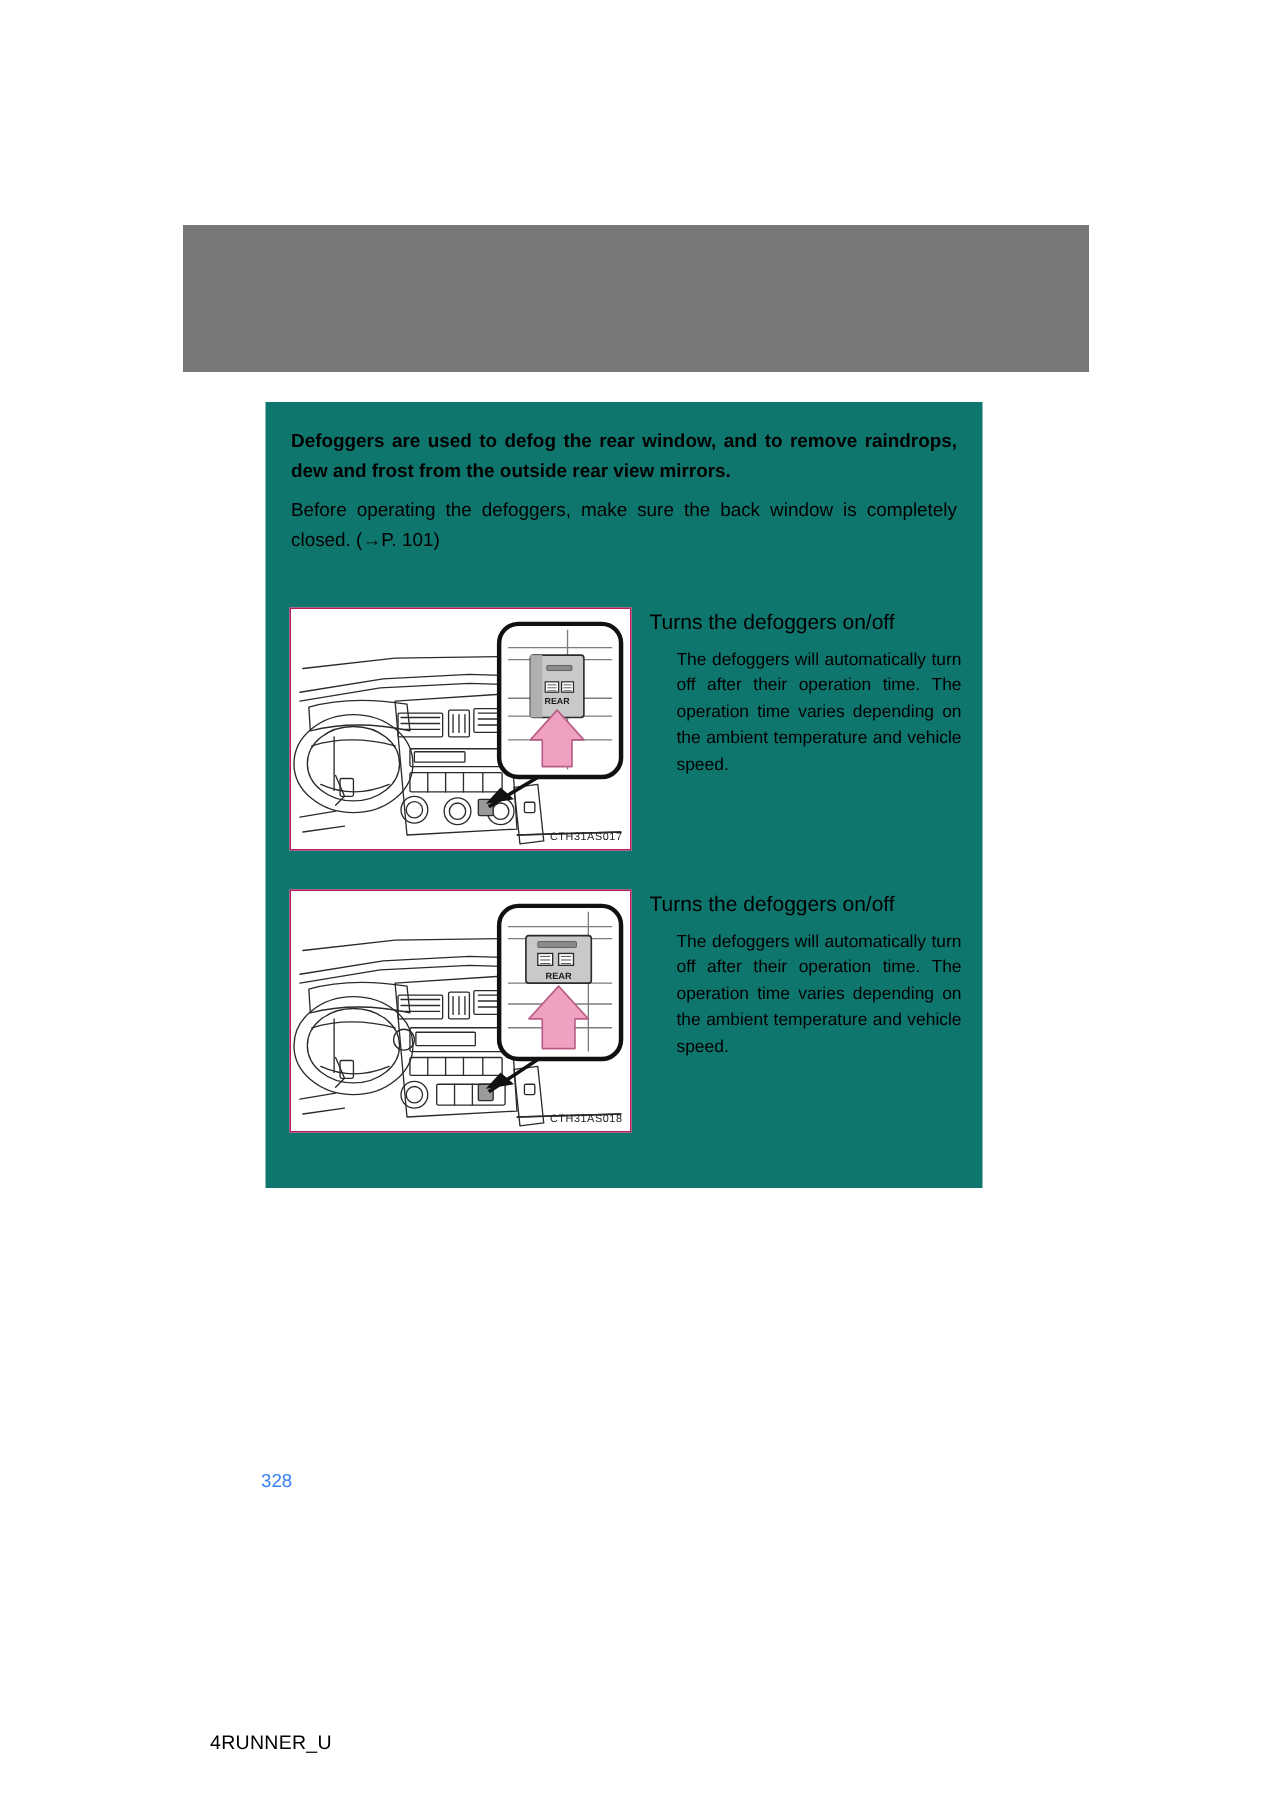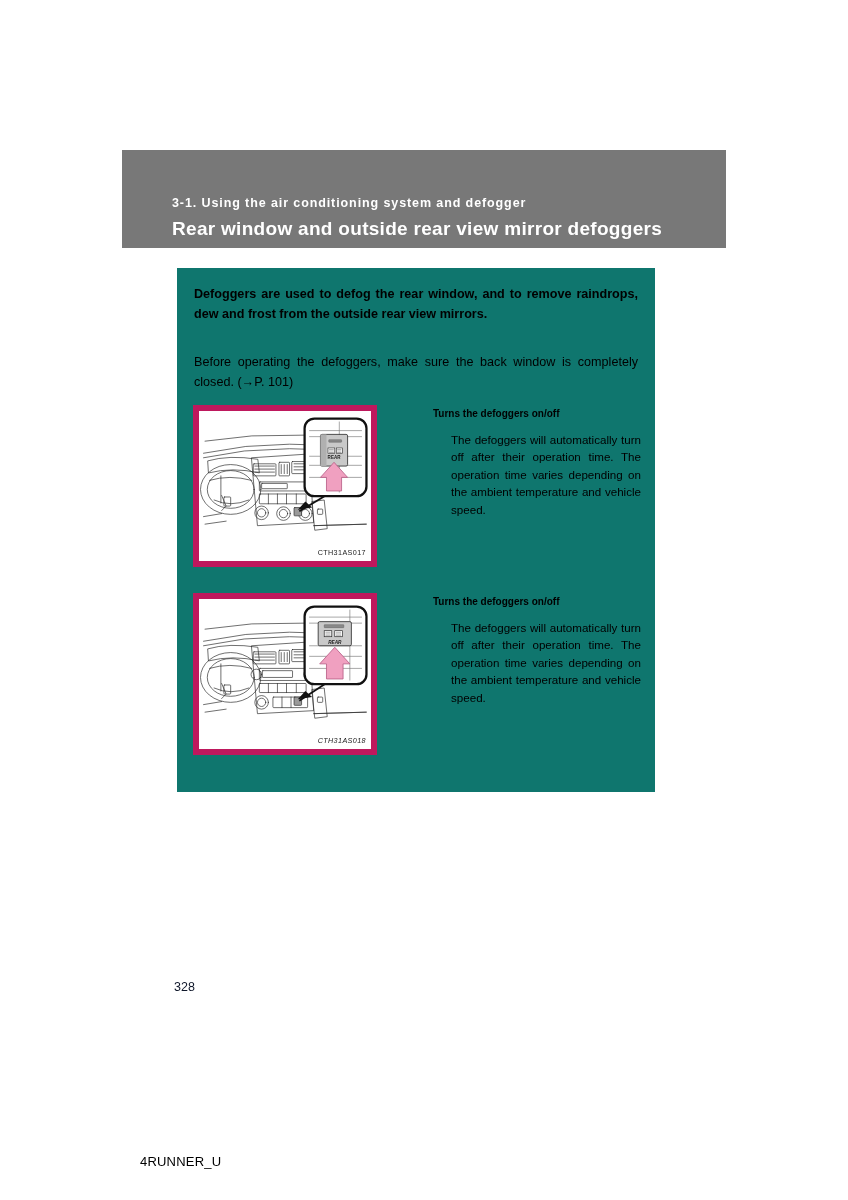--- a/index.html
+++ b/index.html
@@ -76,45 +76,44 @@
   }
   .intro-normal {
     position: absolute;
     left: 17px;
     top: 62px;
     width: 444px;
     font-size: 12.6px;
     line-height: 20px;
     text-align: justify;
     text-align-last: left;
-    margin-top: 22px;
   }
 
   .section-heading {
     position: absolute;
     left: 17px;
     font-size: 13px;
     font-weight: bold;
     white-space: nowrap;
   }
   .section-heading.s1 { top: 112px; }
   .section-heading.s2 { top: 302px; }
 
   
   .figure {
     position: absolute;
     left: 16px;
-    width: 184px;
+    width: 228px;
     height: 162px;
     background: #ffffff;
-    border: 6px solid #be185d;
+    border: 1px solid #be185d;
     box-sizing: border-box;
   }
   .figure.f1 { top: 137px; }
-  .figure.f2 { top: 325px; font-style: italic; }
+  .figure.f2 { top: 325px; }
 
   .fig-code {
     position: absolute;
     right: 5px;
     bottom: 4px;
     font-size: 7.2px;
     letter-spacing: 0.4px;
     color: #1a1a1a;
     font-family: "Liberation Sans", sans-serif;
   }
@@ -123,61 +122,58 @@
   
   .fig-text {
     position: absolute;
     left: 256px;
     width: 208px;
   }
   .fig-text.t1 { top: 137px; }
   .fig-text.t2 { top: 325px; }
 
   .callout-label {
-    font-size: 10px;
+    font-size: 14px;
     line-height: 18px;
     margin: 0 0 8px 0;
     white-space: nowrap;
-    font-weight: bold;
   }
   .callout-body {
     margin: 0 12px 0 18px;
     width: 190px;
     font-size: 11.6px;
     line-height: 17.4px;
     text-align: justify;
     text-align-last: left;
     hyphens: manual;
   }
 
   
   .page-number {
     position: absolute;
     left: 174px;
     top: 980px;
     font-size: 12.5px;
-    color: #0f172a;
+    color: #3b82f6;
   }
   .doc-footer {
     position: absolute;
     left: 140px;
     top: 1154px;
     font-size: 13px;
     letter-spacing: 0.2px;
     color: #000000;
   }
 </style>
 </head>
 <body>
 
 <div class="page">
 
   <div class="header-band">
-    <div class="header-eyebrow">3-1. Using the air conditioning system and defogger</div>
-    <div class="header-title">Rear window and outside rear view mirror defoggers</div>
   </div>
 
   <div class="content-panel">
 
     <div class="intro-bold">Defoggers are used to defog the rear window, and to remove raindrops, dew and frost from the outside rear view mirrors.</div>
     <div class="intro-normal">Before operating the defoggers, make sure the back window is completely closed. (→P. 101)</div>
 
 
     <div class="figure f1">
       <svg class="fig-svg" viewBox="0 0 228 162" preserveAspectRatio="none">

